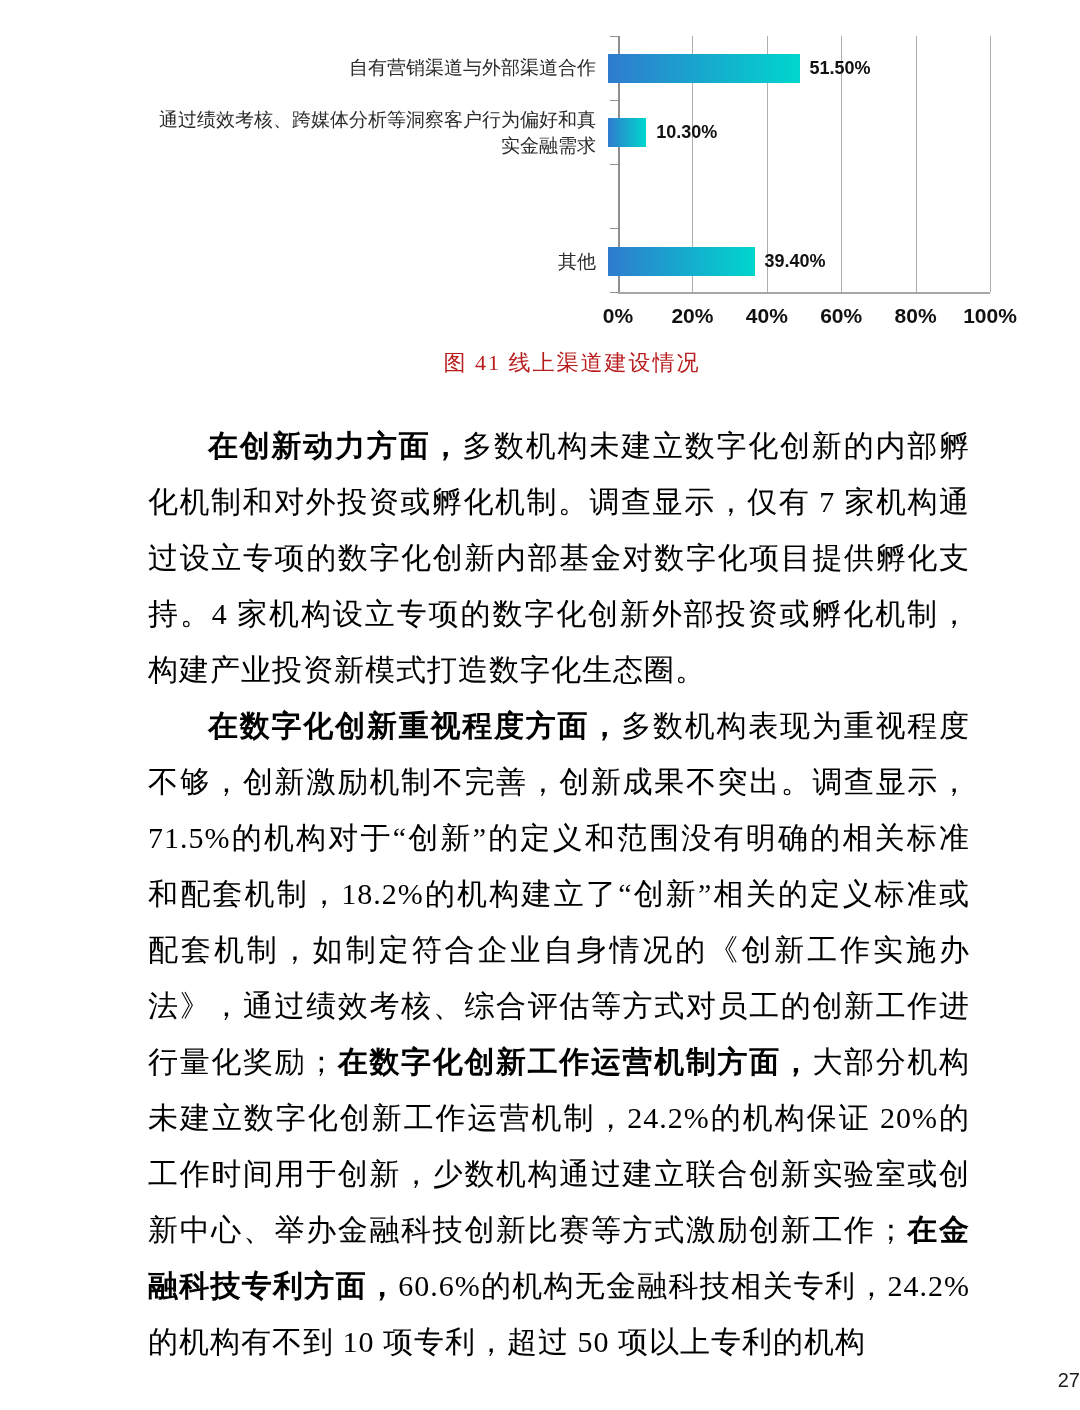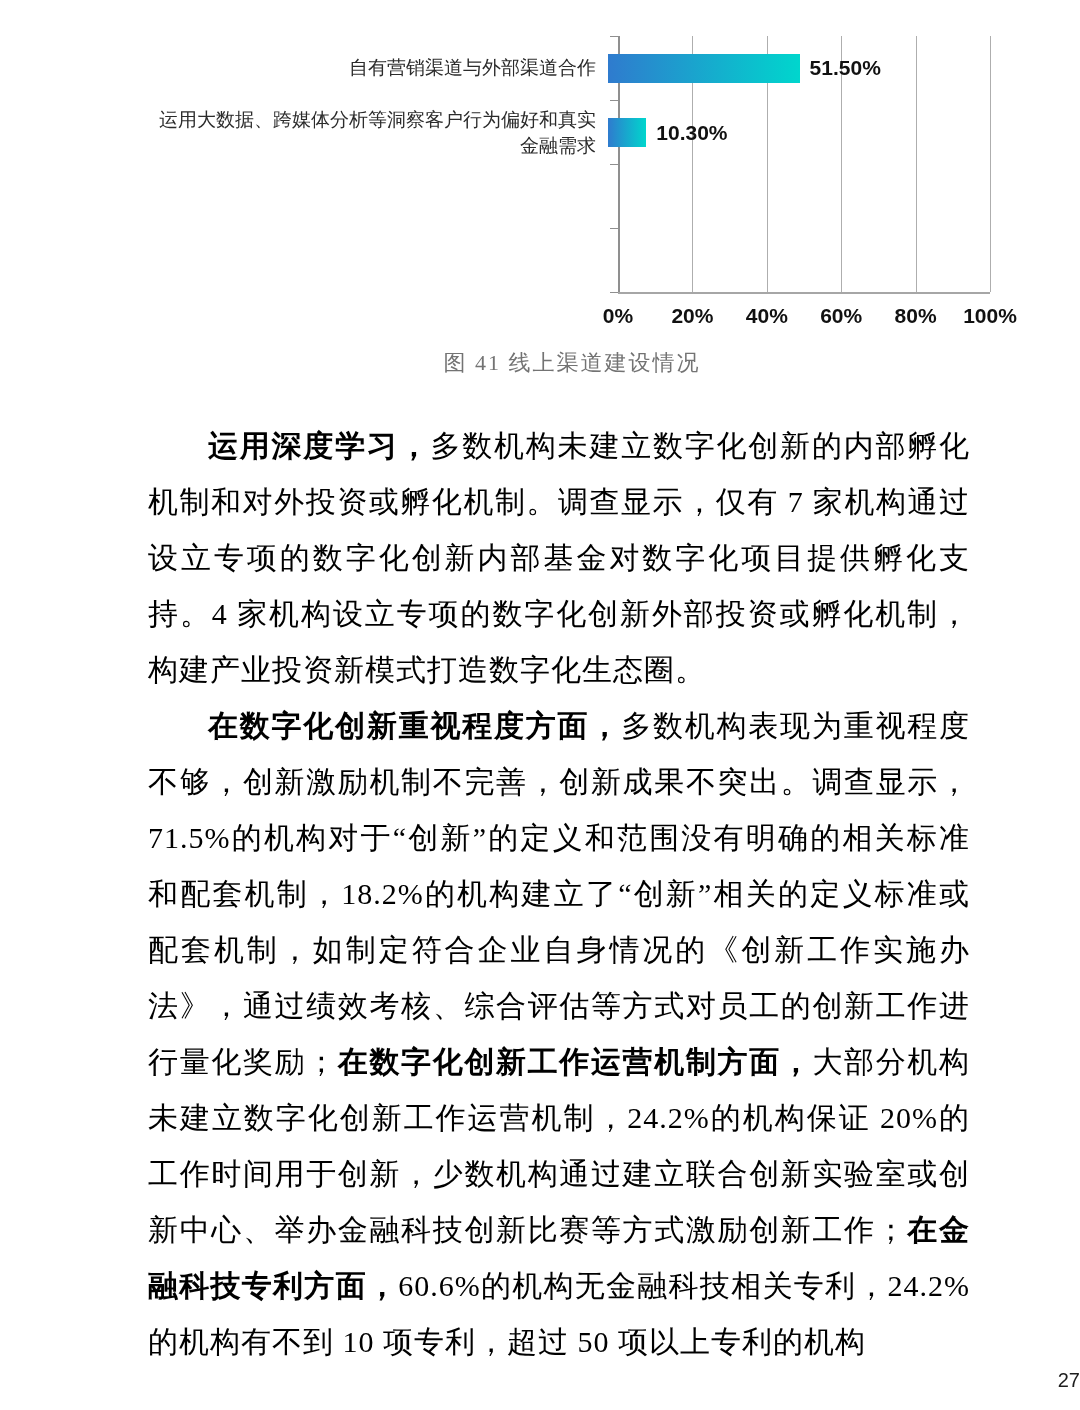--- a/index.html
+++ b/index.html
@@ -77,21 +77,21 @@
     display: flex;
     align-items: center;
   }
   .bar {
     height: 29px;
     flex-shrink: 0;
   }
   .bar-value {
     margin-left: 10px;
     font-family: "Liberation Sans", "DejaVu Sans", sans-serif;
-    font-size: 21px;
+    font-size: 18px;
     font-weight: 600;
     color: #111;
     white-space: nowrap;
   }
   .x-axis {
     position: relative;
     left: 464px;
     width: 372px;
     height: 42px;
   }
@@ -101,21 +101,21 @@
     transform: translateX(-50%);
     font-family: "Liberation Sans", "DejaVu Sans", sans-serif;
     font-size: 21px;
     font-weight: 600;
     color: #111;
   }
   .caption {
     margin-top: 12px;
     text-align: center;
     font-size: 22px;
-    color: #737373;
+    color: #b91c1c;
     letter-spacing: 2px;
   }
 
   
   .body-text {
     width: 822px;
     margin: 40px auto 0 148px;
     font-size: 30px;
     line-height: 56px;
     color: #000;
@@ -162,41 +162,48 @@
         </div>
       <div class="rows">
           <div class="chart-row">
             <div class="bar-label">自有营销渠道与外部渠道合作</div>
             <div class="bar-area">
               <div class="bar" style="width: 51.5%; background: linear-gradient(90deg, rgb(47, 123, 206), rgb(0, 214, 205));"></div>
               <div class="bar-value">51.50%</div>
             </div>
           </div>
           <div class="chart-row">
-            <div class="bar-label">运用大数据、跨媒体分析等洞察客户行为偏好和真实金融需求</div>
+            <div class="bar-label">通过绩效考核、跨媒体分析等洞察客户行为偏好和真实金融需求</div>
             <div class="bar-area">
               <div class="bar" style="width: 10.3%; background: linear-gradient(90deg, rgb(47, 123, 206), rgb(0, 214, 205));"></div>
               <div class="bar-value">10.30%</div>
             </div>
           </div>
           <div class="chart-row">
+          </div>
+          <div class="chart-row">
+            <div class="bar-label">其他</div>
+            <div class="bar-area">
+              <div class="bar" style="width: 39.4%; background: linear-gradient(90deg, rgb(47, 123, 206), rgb(0, 214, 205));"></div>
+              <div class="bar-value">39.40%</div>
+            </div>
           </div>
         </div>
     </div>
     <div class="x-axis">
         <div class="x-tick-label" style="left: 0%;">0%</div>
         <div class="x-tick-label" style="left: 20%;">20%</div>
         <div class="x-tick-label" style="left: 40%;">40%</div>
         <div class="x-tick-label" style="left: 60%;">60%</div>
         <div class="x-tick-label" style="left: 80%;">80%</div>
         <div class="x-tick-label" style="left: 100%;">100%</div>
       </div>
     <div class="caption">图 41 线上渠道建设情况</div>
   </div>
 
   <div class="body-text">
-      <p><span class="seg-bold">运用深度学习，</span><span>多数机构未建立数字化创新的内部孵化机制和对外投资或孵化机制。调查显示，仅有 7 家机构通过设立专项的数字化创新内部基金对数字化项目提供孵化支持。4 家机构设立专项的数字化创新外部投资或孵化机制，构建产业投资新模式打造数字化生态圈。</span></p>
+      <p><span class="seg-bold">在创新动力方面，</span><span>多数机构未建立数字化创新的内部孵化机制和对外投资或孵化机制。调查显示，仅有 7 家机构通过设立专项的数字化创新内部基金对数字化项目提供孵化支持。4 家机构设立专项的数字化创新外部投资或孵化机制，构建产业投资新模式打造数字化生态圈。</span></p>
       <p><span class="seg-bold">在数字化创新重视程度方面，</span><span>多数机构表现为重视程度不够，创新激励机制不完善，创新成果不突出。调查显示，71.5%的机构对于“创新”的定义和范围没有明确的相关标准和配套机制，18.2%的机构建立了“创新”相关的定义标准或配套机制，如制定符合企业自身情况的《创新工作实施办法》，通过绩效考核、综合评估等方式对员工的创新工作进行量化奖励；</span><span class="seg-bold">在数字化创新工作运营机制方面，</span><span>大部分机构未建立数字化创新工作运营机制，24.2%的机构保证 20%的工作时间用于创新，少数机构通过建立联合创新实验室或创新中心、举办金融科技创新比赛等方式激励创新工作；</span><span class="seg-bold">在金融科技专利方面，</span><span>60.6%的机构无金融科技相关专利，24.2%的机构有不到 10 项专利，超过 50 项以上专利的机构</span></p>
     </div>
 
   <div class="page-number">27</div>
 
 </div>
 
 </body></html>

